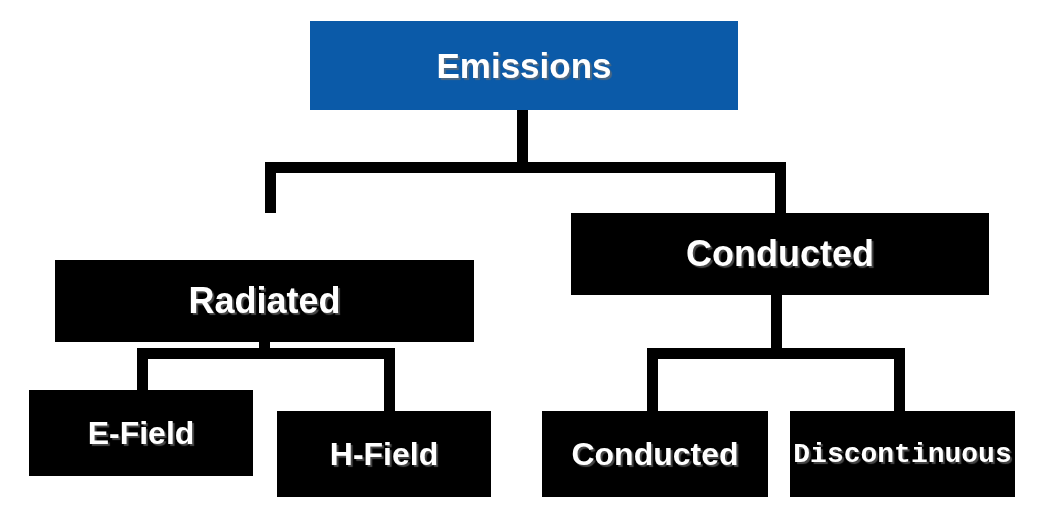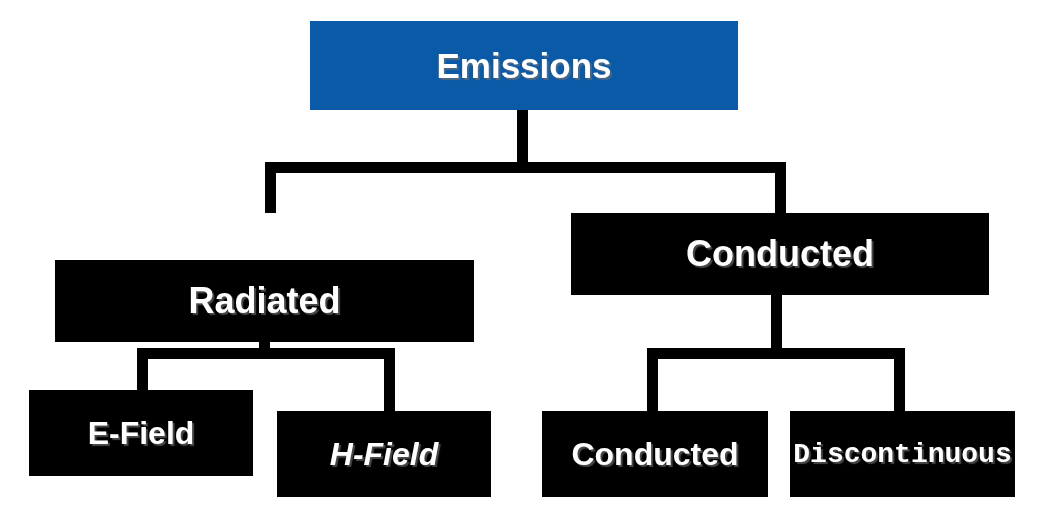--- a/index.html
+++ b/index.html
@@ -28,21 +28,21 @@
   }
   .node.root {
     background: #0B5AA8;
     left: 310px; top: 21px; width: 428px; height: 89px;
     font-size: 35px;
   }
   .node.black { background: #000000; }
   #node-radiated   { left: 55px;  top: 213px; width: 419px; height: 82px; font-size: 36px; margin-top: 47px; }
   #node-conducted  { left: 571px; top: 213px; width: 418px; height: 82px; font-size: 36px; }
   #node-efield     { left: 29px;  top: 390px; width: 224px; height: 86px; font-size: 32px; }
-  #node-hfield     { left: 277px; top: 411px; width: 214px; height: 86px; font-size: 32px; font-style: italic; }
+  #node-hfield     { left: 277px; top: 411px; width: 214px; height: 86px; font-size: 32px; }
   #node-continuous { left: 542px; top: 411px; width: 226px; height: 86px; font-size: 32px; }
   #node-discontinuous { left: 790px; top: 411px; width: 225px; height: 86px; font-size: 28px; font-family: Liberation Mono, monospace; }
 
   .conn {
     position: absolute;
     background: #000000;
   }
   
   #c1-stem      { left: 517px; top: 110px; width: 11px;  height: 52px; }
   #c1-hbar      { left: 265px; top: 162px; width: 521px; height: 11px; }

